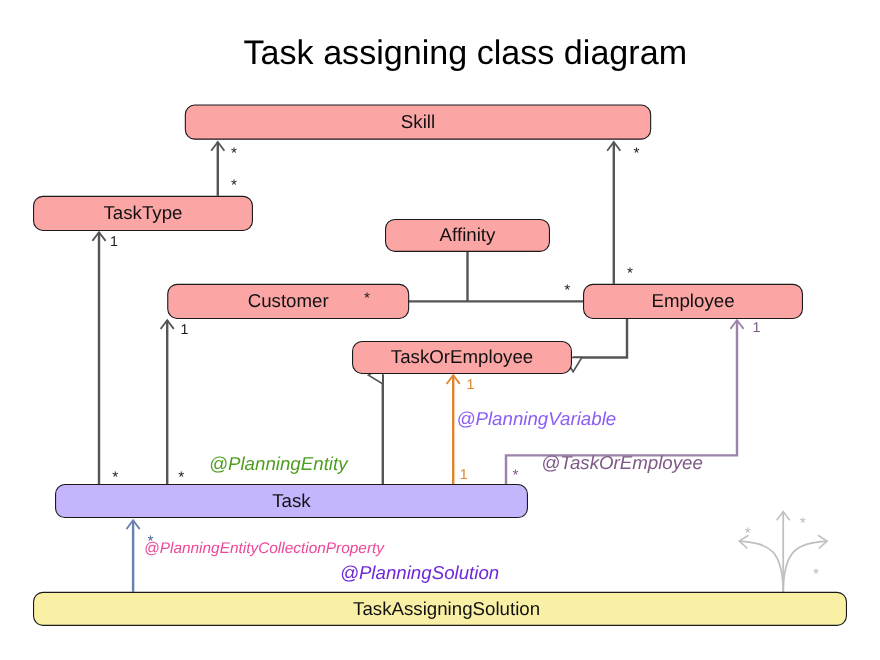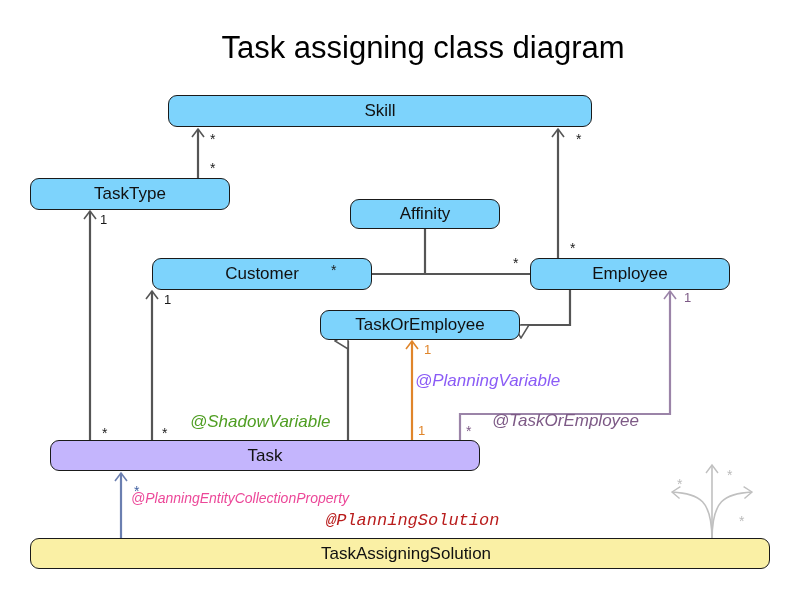--- a/index.html
+++ b/index.html
@@ -10,21 +10,21 @@
   }
   #canvas{position:absolute;left:0;top:0;width:800px;height:600px;}
   .title{
     position:absolute;left:0;top:30px;width:800px;text-align:center;
     font-size:31px;color:#000;font-family:"Liberation Sans",sans-serif;
     letter-spacing:0px;
     padding-left:23px;
   }
   .node{
     position:absolute;box-sizing:border-box;
-    border:1.6px solid #1a1a1a;border-radius:9px;background:#7dd3fc;
+    border:1.6px solid #1a1a1a;border-radius:9px;background:#fca5a5;
     display:flex;align-items:center;justify-content:center;
     font-size:17px;color:#111;
   }
   .node.green{background:#c4b5fd;}
   .node.yellow{background:#faf0a5;}
   .lbl{
     position:absolute;font-size:13px;color:#1a1a1a;
     font-family:"Liberation Sans",sans-serif;white-space:nowrap;
   }
   .ann{
@@ -116,25 +116,25 @@
 </div>
 
 <div class="node green" style="left:50px;top:440px;width:430px;height:31px;">
   <span>Task</span>
 </div>
 
 <div class="node yellow" style="left:30px;top:538px;width:740px;height:31px;padding-left:12px;">
   <span>TaskAssigningSolution</span>
 </div>
 
-<div class="ann" style="left:190px;top:412px;color:#4f9e22;">@ShadowVariable</div>
+<div class="ann" style="left:190px;top:412px;color:#4f9e22;">@PlanningEntity</div>
 <div class="ann" style="left:415px;top:371px;color:#8b5cf6;">@PlanningVariable</div>
 <div class="ann" style="left:492px;top:411px;color:#7d5a86;">@TaskOrEmployee</div>
 <div class="ann" style="left:131px;top:490px;color:#ec4899;font-size:14px;">@PlanningEntityCollectionProperty</div>
-<div class="ann" style="left:326px;top:511px;color:#b91c1c;font-family:Liberation Mono, monospace;">@PlanningSolution</div>
+<div class="ann" style="left:309px;top:511px;color:#6d28d9;">@PlanningSolution</div>
 
 <div class="lbl star" style="left:210px;top:131px;">*</div>
 <div class="lbl star" style="left:210px;top:160px;">*</div>
 <div class="lbl star" style="left:576px;top:131px;">*</div>
 <div class="lbl star" style="left:570px;top:240px;">*</div>
 <div class="lbl" style="left:100px;top:212px;">1</div>
 <div class="lbl" style="left:164px;top:292px;">1</div>
 <div class="lbl star" style="left:331px;top:262px;">*</div>
 <div class="lbl star" style="left:513px;top:255px;">*</div>
 <div class="lbl" style="left:424px;top:342px;color:#e0852a;">1</div>

